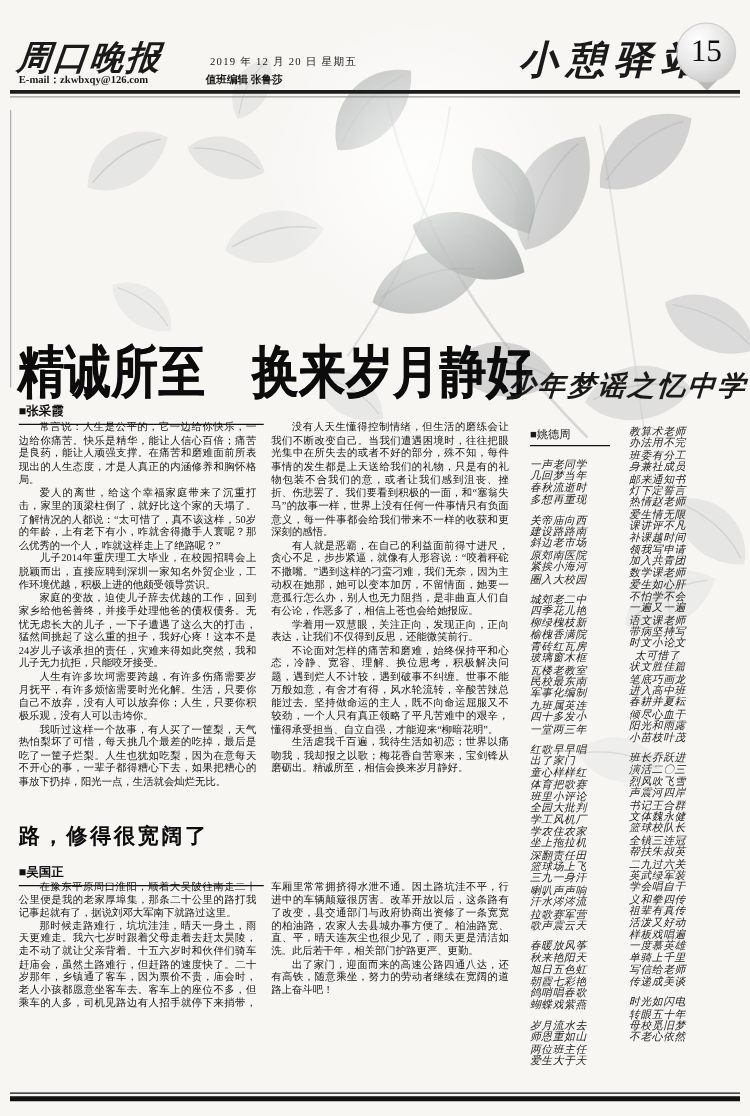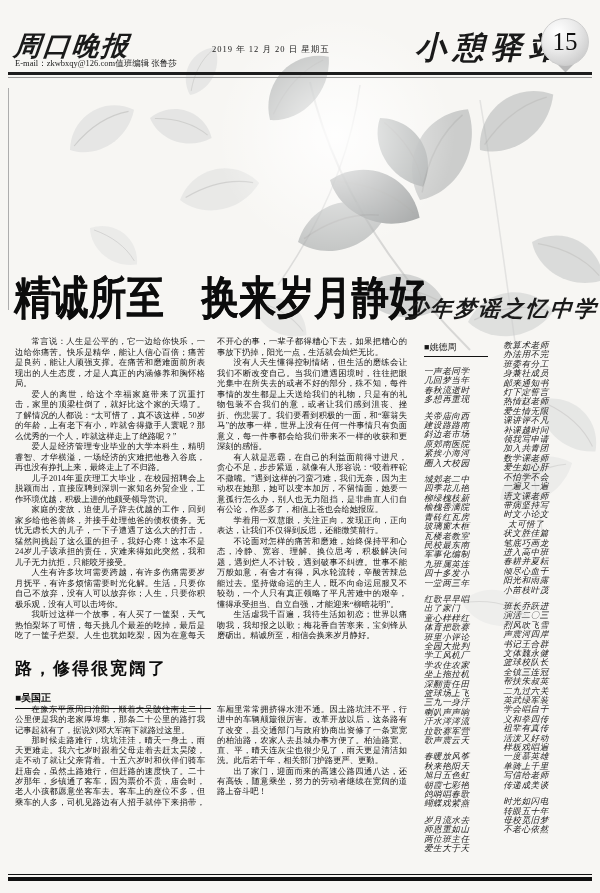--- a/index.html
+++ b/index.html
@@ -2,22 +2,22 @@
 <html><head>
 <meta charset="utf-8">
 <style>
   html,body{margin:0;padding:0;background:#ffffff;}
   .page{position:relative;width:600px;height:893px;background:#f7f6f3;overflow:hidden;
         font-family:"Liberation Serif","DejaVu Serif",serif;color:#1a1a1a;}
   .leaves{position:absolute;left:0;top:0;z-index:0;}
   
   .logo{position:absolute;left:14px;top:28px;font-size:27px;font-weight:900;font-style:italic;
         transform:skewX(-6deg);letter-spacing:2px;z-index:3;}
-  .m-date{position:absolute;left:168px;top:44px;font-size:8.5px;letter-spacing:1px;z-index:3;margin-left:44px;}
-  .m-line2{position:absolute;left:15px;top:58px;font-size:8.5px;z-index:3;display:flex;}
+  .m-date{position:absolute;left:168px;top:44px;font-size:8.5px;letter-spacing:1px;z-index:3;}
+  .m-line2{position:absolute;left:15px;top:58px;font-size:8.5px;z-index:3;display:flex;gap:46px;font-weight:bold;}
   .section-title{position:absolute;left:415px;top:27px;font-size:31px;font-weight:900;
         font-style:italic;letter-spacing:7px;white-space:nowrap;z-index:3;}
   .badge{position:absolute;left:541px;top:18px;width:48px;height:62px;z-index:3;}
   .badge .tail{position:absolute;left:16px;top:34px;width:17px;height:17px;background:#b9b9b9;transform:rotate(45deg);}
   .badge .circle{position:absolute;left:0;top:0;width:46px;height:46px;border-radius:50%;
         background:radial-gradient(circle at 35% 28%,#ffffff 0%,#e8e8e8 45%,#bdbdbd 100%);
         border:1px solid #cfcfcf;display:flex;align-items:center;justify-content:center;
         font-size:25px;color:#111;}
   .header-rule{position:absolute;left:8px;width:584px;top:72px;z-index:3;
         border-top:3px solid #1d1d1d;border-bottom:1px solid #9a9a9a;height:2px;}
@@ -103,24 +103,24 @@
   </div>
   <div class="section-title">小憩驿站</div>
   <div class="badge">
     <div class="tail"></div>
     <div class="circle">15</div>
   </div>
   <div class="header-rule"></div>
   <div class="edge-line"></div>
 
   <h1 class="headline">精诚所至　换来岁月静好</h1>
+  <div class="byline byline1">■张采霞</div>
   <div class="body1">
       <div class="para">常言说：人生是公平的，它一边给你快乐，一边给你痛苦。快乐是精华，能让人信心百倍；痛苦是良药，能让人顽强支撑。在痛苦和磨难面前所表现出的人生态度，才是人真正的内涵修养和胸怀格局。</div>
       <div class="para">爱人的离世，给这个幸福家庭带来了沉重打击，家里的顶梁柱倒了，就好比这个家的天塌了。了解情况的人都说：“太可惜了，真不该这样，50岁的年龄，上有老下有小，咋就舍得撒手人寰呢？那么优秀的一个人，咋就这样走上了绝路呢？”</div>
-      <div class="para">爱人是经济管理专业毕业的大学本科生，精明睿智、才华横溢，一场经济的灾难把他卷入谷底，再也没有挣扎上来，最终走上了不归路。</div>
       <div class="para">儿子2014年重庆理工大毕业，在校园招聘会上脱颖而出，直接应聘到深圳一家知名外贸企业，工作环境优越，积极上进的他颇受领导赏识。</div>
       <div class="para">家庭的变故，迫使儿子辞去优越的工作，回到家乡给他爸善终，并接手处理他爸的债权债务。无忧无虑长大的儿子，一下子遭遇了这么大的打击，猛然间挑起了这么重的担子，我好心疼！这本不是24岁儿子该承担的责任，灾难来得如此突然，我和儿子无力抗拒，只能咬牙接受。</div>
       <div class="para">人生有许多坎坷需要跨越，有许多伤痛需要岁月抚平，有许多烦恼需要时光化解。生活，只要你自己不放弃，没有人可以放弃你；人生，只要你积极乐观，没有人可以击垮你。</div>
       <div class="para">我听过这样一个故事，有人买了一筐梨，天气热怕梨坏了可惜，每天挑几个最差的吃掉，最后是吃了一筐子烂梨。人生也犹如吃梨，因为在意每天不开心的事，一辈子都得糟心下去，如果把糟心的事放下扔掉，阳光一点，生活就会灿烂无比。</div>
       <div class="para">没有人天生懂得控制情绪，但生活的磨练会让我们不断改变自己。当我们遭遇困境时，往往把眼光集中在所失去的或者不好的部分，殊不知，每件事情的发生都是上天送给我们的礼物，只是有的礼物包装不合我们的意，或者让我们感到沮丧、挫折、伤悲罢了。我们要看到积极的一面，和“塞翁失马”的故事一样，世界上没有任何一件事情只有负面意义，每一件事都会给我们带来不一样的收获和更深刻的感悟。</div>
       <div class="para">有人就是恶霸，在自己的利益面前得寸进尺，贪心不足，步步紧逼，就像有人形容说：“咬着秤砣不撒嘴。”遇到这样的刁蛮刁难，我们无奈，因为主动权在她那，她可以变本加厉，不留情面，她要一意孤行怎么办，别人也无力阻挡，是非曲直人们自有公论，作恶多了，相信上苍也会给她报应。</div>
       <div class="para">学着用一双慧眼，关注正向，发现正向，正向表达，让我们不仅得到反思，还能微笑前行。</div>
       <div class="para">不论面对怎样的痛苦和磨难，始终保持平和心态，冷静、宽容、理解、换位思考，积极解决问题，遇到烂人不计较，遇到破事不纠缠。世事不能万般如意，有舍才有得，风水轮流转，辛酸苦辣总能过去。坚持做命运的主人，既不向命运屈服又不较劲，一个人只有真正领略了平凡苦难中的艰辛，懂得承受担当、自立自强，才能迎来“柳暗花明”。</div>
       <div class="para">生活虐我千百遍，我待生活如初恋；世界以痛吻我，我却报之以歌；梅花香自苦寒来，宝剑锋从磨砺出。精诚所至，相信会换来岁月静好。</div>
     </div>

